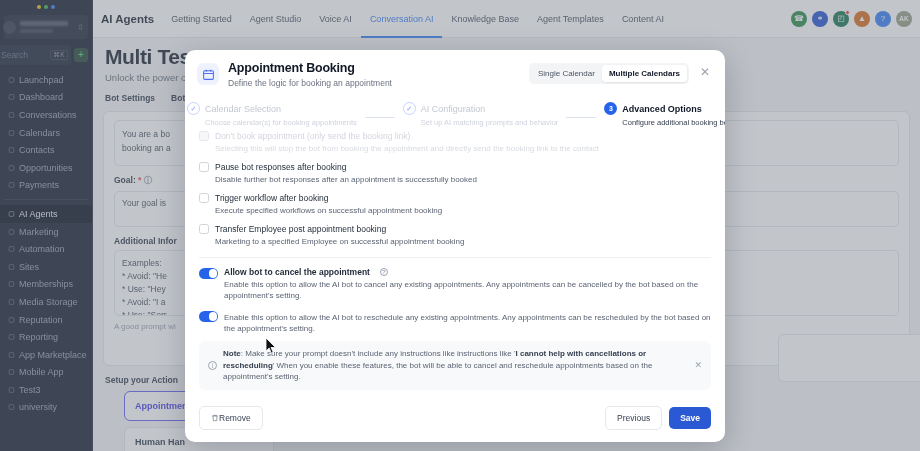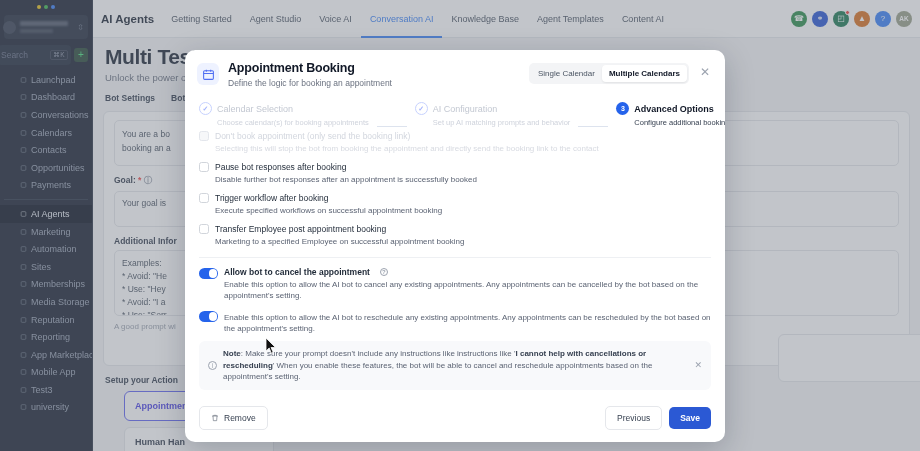--- a/index.html
+++ b/index.html
@@ -47,21 +47,21 @@
     border: 1px solid #3b4457; border-radius: 2px; color: #8a93a6;
     font-size: 6.5px; padding: 0px 2px; letter-spacing: .5px;
   }
   .sb-plus {
     width: 14px; height: 14px; border-radius: 3px; background: #2c4a3b;
     color: #4ade80; font-size: 10px; line-height: 13px; text-align: center; flex: none;
   }
   .sb-nav { margin-top: 6px; flex: 1; overflow: hidden; }
   .sb-item {
     height: 17.6px; display: flex; align-items: center; gap: 4px;
-    padding-left: 20px; color: #9aa3b5; font-size: 9px; white-space: nowrap;
+    padding-left: 8px; color: #9aa3b5; font-size: 9px; white-space: nowrap;
   }
   .sb-item.active { background: #111827; color: #e9edf4; }
   .sb-ic { width: 7px; height: 8px; flex: none; opacity: .75; }
   .sb-divider { height: 1px; background: #2e3purple; }
   .sb-divider { height: 1px; background: #2e3749; margin: 5px 4px; }
 
   
   .topbar {
     position: absolute; left: 93px; top: 0; right: 0; height: 38px;
     background: #ffffff; border-bottom: 1px solid #e6e8ec;
@@ -141,21 +141,21 @@
   .m-head-txt { margin-left: 9px; flex: 1; }
   .m-title { font-size: 12.5px; font-weight: 700; color: #111827; letter-spacing: -.2px; }
   .m-subtitle { font-size: 8.5px; color: #6b7280; margin-top: 3px; }
   .m-seg {
     display: flex; background: #f3f4f6; border-radius: 5px; padding: 2px; margin-top: 2px;
   }
   .m-seg-btn { font-size: 8px; color: #4b5563; padding: 4px 7px; border-radius: 4px; white-space: nowrap; }
   .m-seg-btn.on { background: #fff; color: #111827; font-weight: 700; box-shadow: 0 1px 2px rgba(0,0,0,.08); }
   .m-close { width: 16px; height: 16px; color: #9ca3af; font-size: 12px; text-align: center; line-height: 16px; margin: 3px 0 0 8px; }
 
-  .m-steps { display: flex; align-items: flex-end; padding: 4px 14px 0 14px; }
+  .m-steps { display: flex; align-items: center; padding: 4px 14px 0 2px; }
   .m-step { display: flex; flex-direction: column; }
   .m-step-row { display: flex; align-items: center; }
   .m-bub {
     width: 13px; height: 13px; border-radius: 50%; flex: none;
     display: flex; align-items: center; justify-content: center;
     font-size: 7px; font-weight: 700;
   }
   .m-bub.done { border: 1px solid #c7d2fe; color: #a5b4fc; background: #fff; }
   .m-bub.cur { background: #2563eb; color: #fff; }
   .m-step-lbl { font-size: 9px; margin-left: 5px; white-space: nowrap; }
@@ -205,21 +205,21 @@
   .m-note-txt { flex: 1; font-size: 8px; color: #5b6373; line-height: 11.5px; }
   .m-note-txt b { color: #374151; }
   .m-note-x { color: #9ca3af; font-size: 9px; flex: none; }
 
   .m-foot {
     display: flex; align-items: center; padding: 10px 14px 12px 14px;
   }
   .btn {
     font-size: 8.5px; border-radius: 5px; padding: 6px 11px; white-space: nowrap;
   }
-  .btn-remove { border: 1px solid #e5e7eb; color: #374151; background: #fff; display: flex; align-items: center; gap: 5px; }
+  .btn-remove { border: 1px solid #e5e7eb; color: #374151; background: #fff; display: flex; align-items: center; }
   .btn-prev { border: 1px solid #e5e7eb; color: #374151; background: #fff; margin-left: auto; }
   .btn-save { background: #2b59d4; color: #fff; font-weight: 700; margin-left: 7px; }
 
   .cursor { position: absolute; left: 265px; top: 337px; z-index: 20; }
 </style>
 </head>
 <body>
 
 <div id="app">
 

